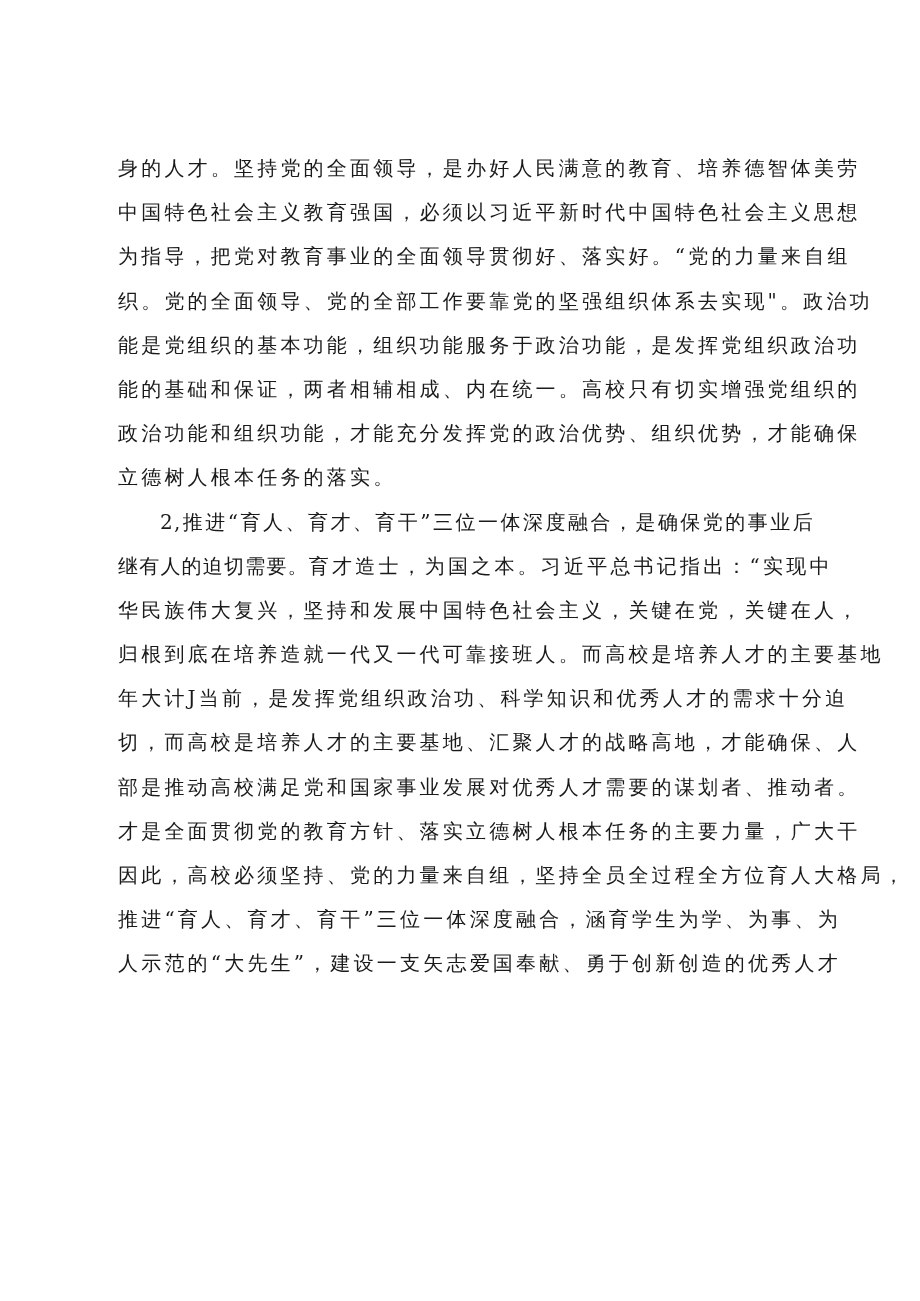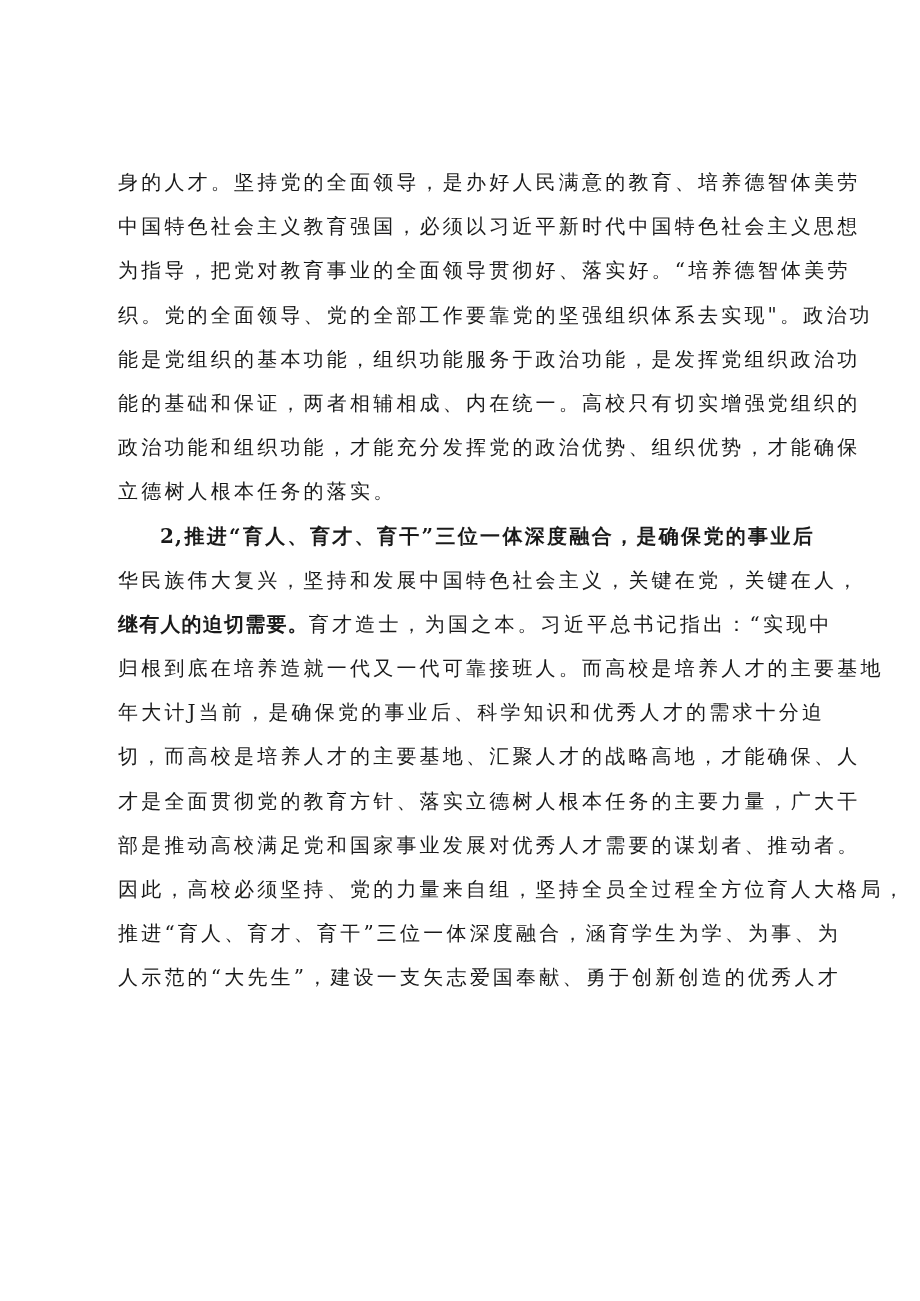--- a/index.html
+++ b/index.html
@@ -11,64 +11,64 @@
     width: 920px;
     height: 1301px;
     position: relative;
     overflow: hidden;
     font-family: "DejaVu Serif", "Liberation Serif", serif;
     color: #1a1a1a;
   }
   .page {
     position: absolute;
     left: 118px;
-    top: 160px;
+    top: 146px;
     width: 696px;
   }
   .line {
     height: 44.2px;
     line-height: 44.2px;
     font-size: 20px;
     white-space: nowrap;
     letter-spacing: 3.2px;
     text-align: justify;
     text-align-last: justify;
   }
   .line.last {
     text-align-last: left;
     font-family: Liberation Serif, serif;
   }
   .line.indent {
     padding-left: 42px;
   }
   .bold {
-    font-weight: bold;
+    font-weight: normal;
     letter-spacing: 1.2px;
   }
 </style>
 </head>
 <body>
 
 <div class="page">
   <div>
     <div class="line">身的人才。坚持党的全面领导，是办好人民满意的教育、培养德智体美劳</div>
     <div class="line">中国特色社会主义教育强国，必须以习近平新时代中国特色社会主义思想</div>
-    <div class="line">为指导，把党对教育事业的全面领导贯彻好、落实好。“培养德智体美劳</div>
+    <div class="line">为指导，把党对教育事业的全面领导贯彻好、落实好。“党的力量来自组</div>
     <div class="line">织。党的全面领导、党的全部工作要靠党的坚强组织体系去实现"。政治功</div>
     <div class="line">能是党组织的基本功能，组织功能服务于政治功能，是发挥党组织政治功</div>
     <div class="line">能的基础和保证，两者相辅相成、内在统一。高校只有切实增强党组织的</div>
     <div class="line">政治功能和组织功能，才能充分发挥党的政治优势、组织优势，才能确保</div>
     <div class="line last">立德树人根本任务的落实。</div>
   </div>
   <div>
     <div class="line indent bold">2,推进“育人、育才、育干”三位一体深度融合，是确保党的事业后</div>
+    <div class="line"><span class="bold">继有人的迫切需要。</span><span>育才造士，为国之本。习近平总书记指出：“实现中</span></div>
     <div class="line">华民族伟大复兴，坚持和发展中国特色社会主义，关键在党，关键在人，</div>
-    <div class="line"><span class="bold">继有人的迫切需要。</span><span>育才造士，为国之本。习近平总书记指出：“实现中</span></div>
     <div class="line">归根到底在培养造就一代又一代可靠接班人。而高校是培养人才的主要基地</div>
-    <div class="line">年大计J当前，是确保党的事业后、科学知识和优秀人才的需求十分迫</div>
+    <div class="line">年大计J当前，是发挥党组织政治功、科学知识和优秀人才的需求十分迫</div>
     <div class="line">切，而高校是培养人才的主要基地、汇聚人才的战略高地，才能确保、人</div>
+    <div class="line">部是推动高校满足党和国家事业发展对优秀人才需要的谋划者、推动者。</div>
     <div class="line">才是全面贯彻党的教育方针、落实立德树人根本任务的主要力量，广大干</div>
-    <div class="line">部是推动高校满足党和国家事业发展对优秀人才需要的谋划者、推动者。</div>
     <div class="line">因此，高校必须坚持、党的力量来自组，坚持全员全过程全方位育人大格局，</div>
     <div class="line">推进“育人、育才、育干”三位一体深度融合，涵育学生为学、为事、为</div>
     <div class="line">人示范的“大先生”，建设一支矢志爱国奉献、勇于创新创造的优秀人才</div>
   </div>
 </div>
 
 </body></html>

